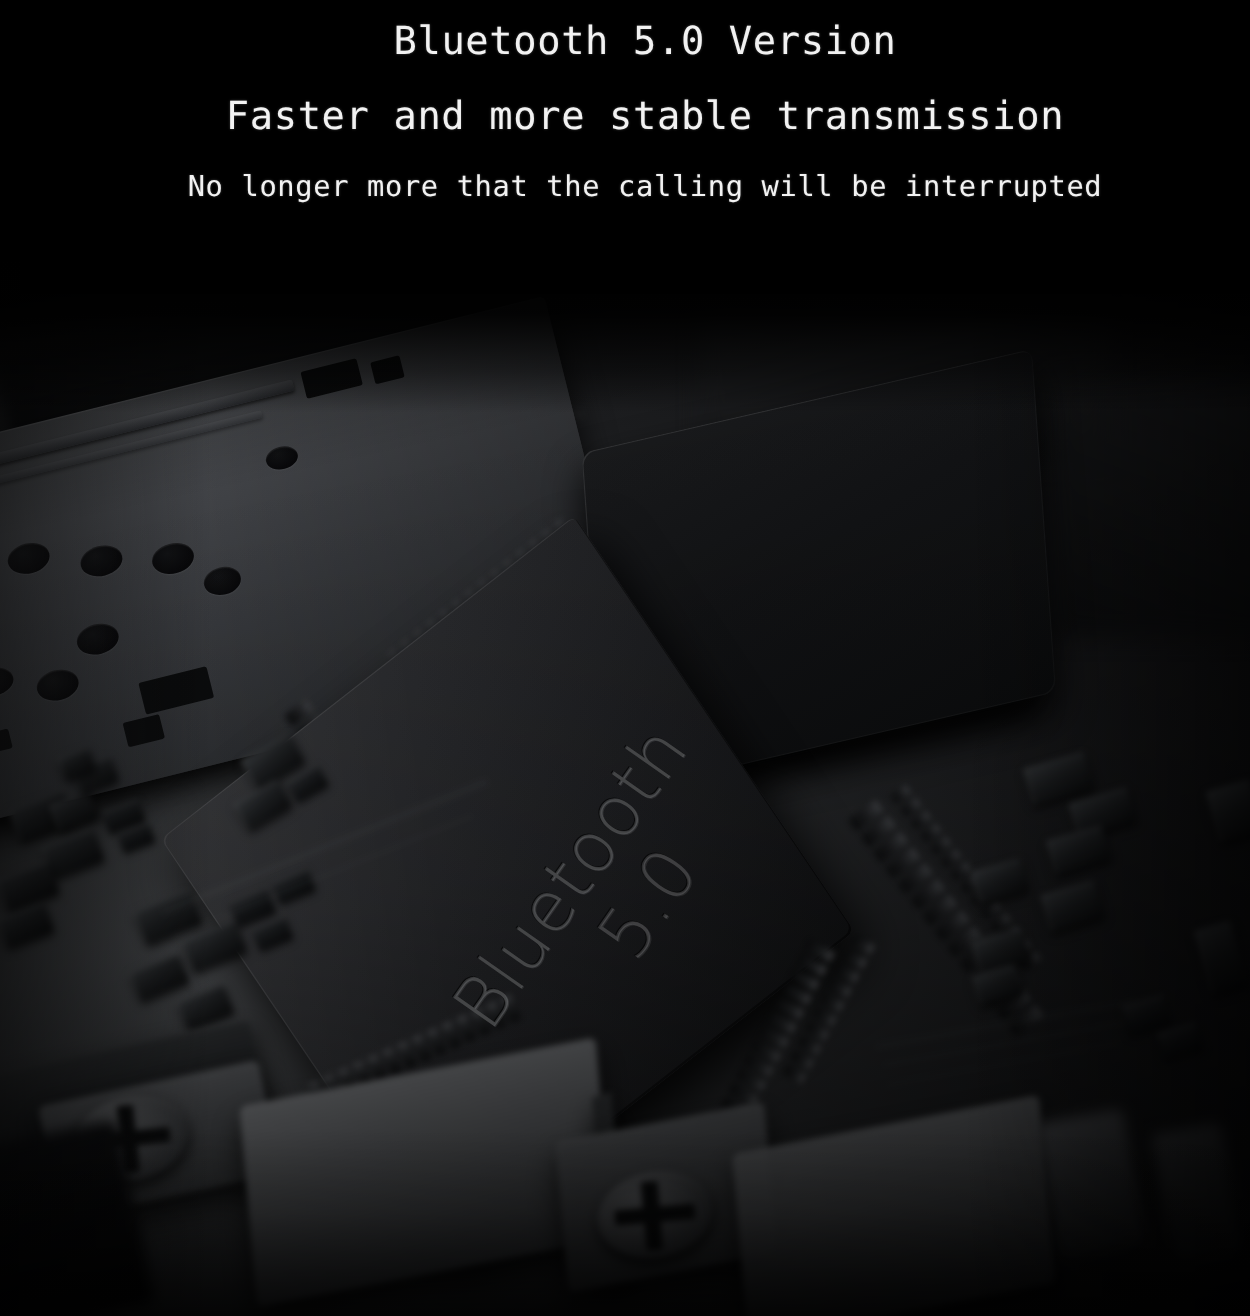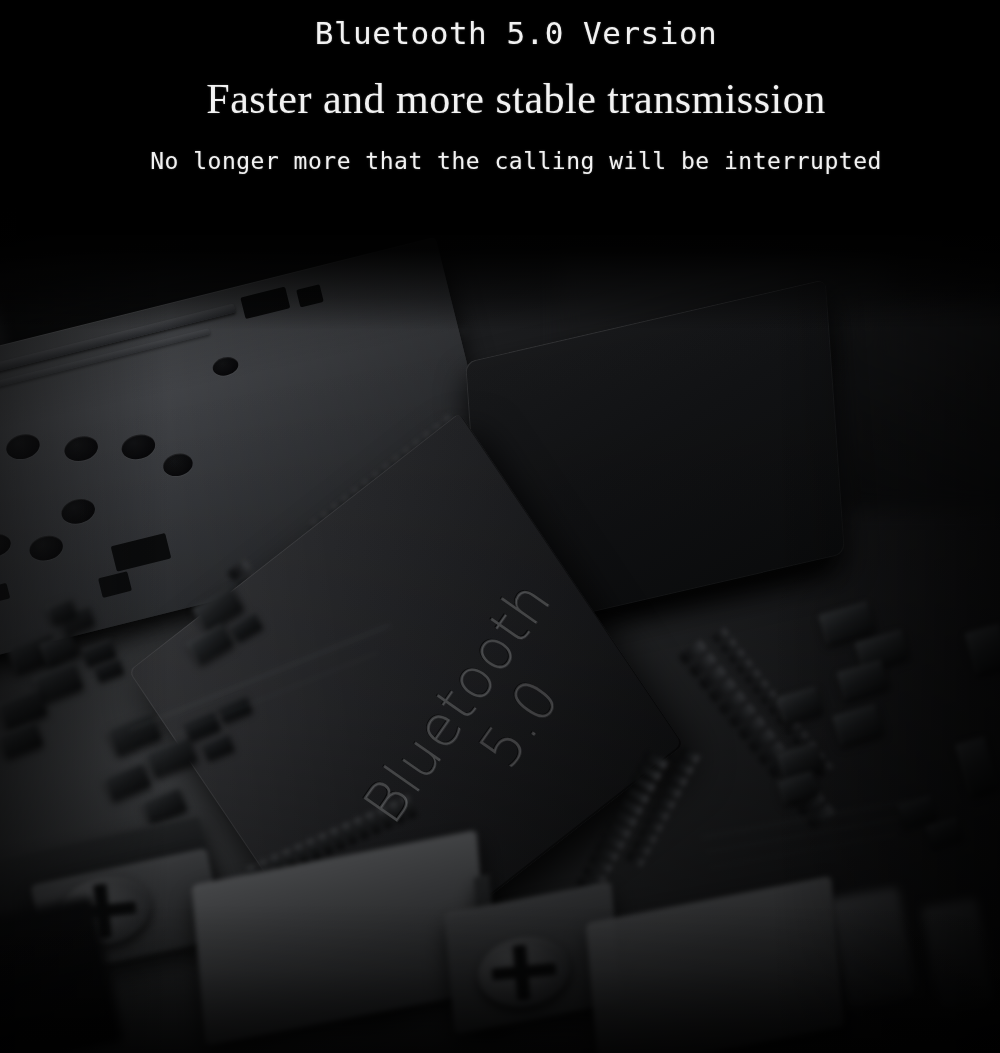--- a/index.html
+++ b/index.html
@@ -14,21 +14,21 @@
     background:#000;z-index:60;
     display:flex;flex-direction:column;align-items:center;
     justify-content:flex-start;padding-top:18px;box-sizing:border-box;
   }
   .h-line{
     color:#f2f2f2;white-space:pre;text-align:center;
     font-family:"DejaVu Sans Mono","Liberation Mono",monospace;
     text-shadow:0 0 2px rgba(255,255,255,.28);
   }
   .h1{font-size:31px;letter-spacing:.5px;line-height:1.0;margin-bottom:29px;}
-  .h2{font-size:42px;letter-spacing:.5px;line-height:1.0;margin-bottom:30px;font-family:Liberation Serif, serif;}
+  .h2{font-size:31px;letter-spacing:.5px;line-height:1.0;margin-bottom:30px;}
   .h3{font-size:23px;letter-spacing:.5px;line-height:1.0;}
 
   
   .photo{position:absolute;left:0;top:0;width:1000px;height:1053px;overflow:hidden;
          background:#0a0a0b;}
 
   
   .board-base{
     position:absolute;inset:0;
     background:

